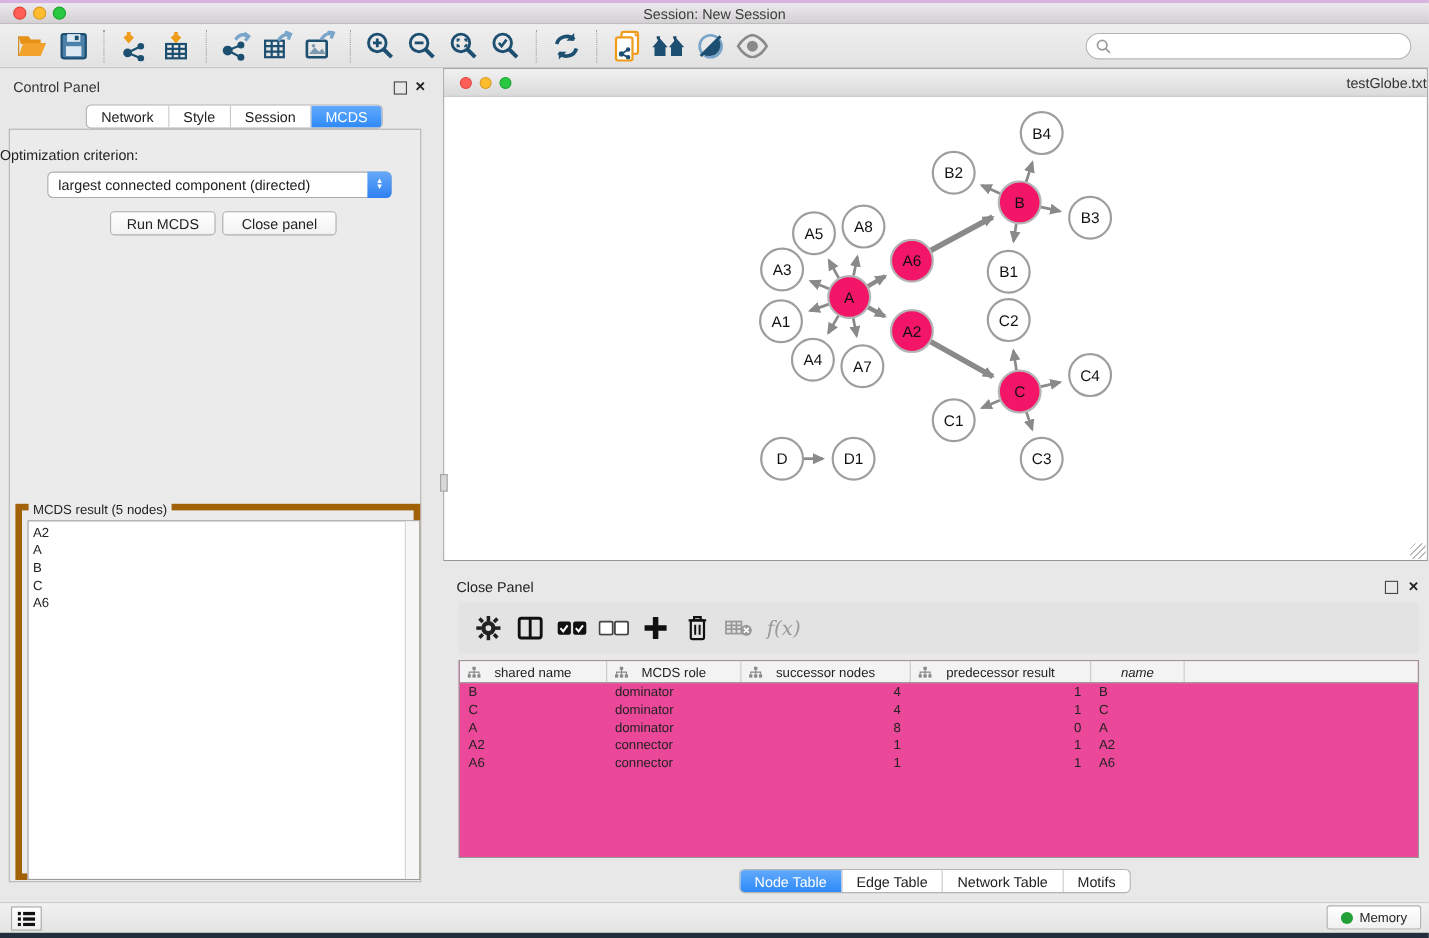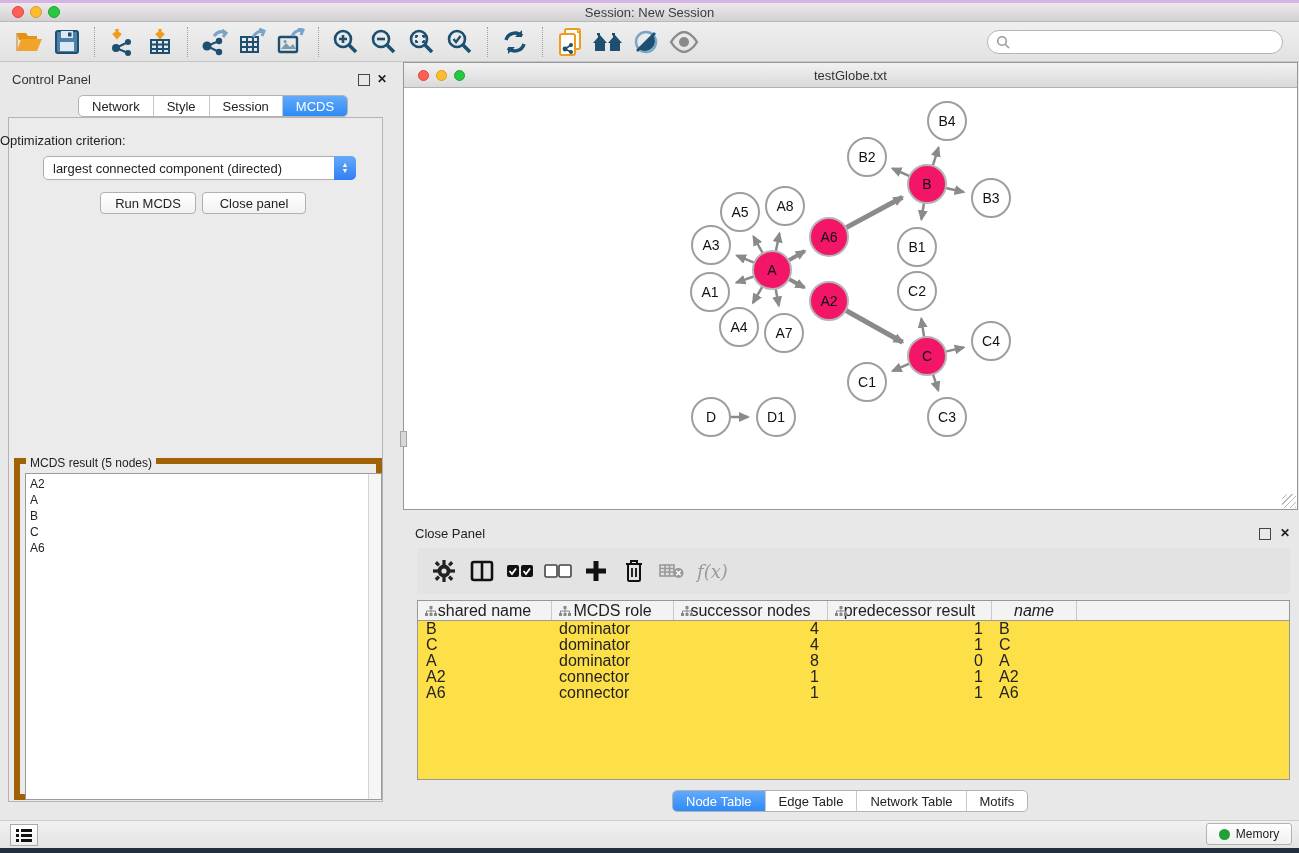--- a/index.html
+++ b/index.html
@@ -50,39 +50,39 @@
   .mcds-list{position:absolute;left:5px;top:9px;width:357px;height:327px;background:#fff;
     border:1px solid #9b9b9b;font-size:12px;padding:2px 0 0 4px}
   .mcds-list .sb{position:absolute;right:0;top:0;width:13px;height:100%;
     background:#f6f6f6;border-left:1px solid #d5d5d5}
   .mcds-item{line-height:16px}
 
   
   .netwin{left:403px;top:62px;width:895px;height:448px;background:#fff;border:1px solid #979797}
   .net-titlebar{left:0;top:0;width:100%;height:25px;
     background:linear-gradient(#f1f1f1,#dadada);border-bottom:1px solid #b2b2b2}
-  .net-titlebar .title{width:100%;text-align:center;font-size:13px;line-height:25px;color:#333}
+  .net-titlebar .title{width:100%;text-align:right;font-size:13px;line-height:25px;color:#333}
   .ntl{width:11px;height:11px;border-radius:50%;top:7px}
   .net-canvas{left:0;top:25px;width:893px;height:421px;background:#fff;overflow:hidden}
   .gnode{position:absolute;width:40px;height:40px;border-radius:50%;background:#fff;
     border:2.5px solid #9e9e9e;display:flex;align-items:center;justify-content:center;
     font-size:14px;color:#111}
   .gnode.hl{background:#f31568;border-color:#b5b5b5}
   .grip-left{left:-4px;top:368px;width:7px;height:16px;background:#d8d8d8;border:1px solid #a5a5a5}
   .resize-grip{right:1px;bottom:1px;width:14px;height:14px;
     background:repeating-linear-gradient(135deg,transparent 0 3px,#b9b9b9 3px 4px)}
 
   
   .tp-head{left:403px;top:520px;width:896px;height:26px}
   .tp-toolbar{left:417px;top:548px;width:873px;height:46px;background:#e3e3e3;border-radius:2px;
     display:flex;align-items:center;padding:0 8px}
   .tpbtn{width:38px;height:34px;display:flex;align-items:center;justify-content:center}
   .fx{font-family:"DejaVu Serif",serif;font-style:italic;font-size:18px;color:#9a9a9a;margin-left:6px}
-  .dtable{left:417px;top:600px;width:873px;height:180px;background:#fde047;border:1px solid #979797;
-    font-size:16px;overflow:hidden}
+  .dtable{left:417px;top:600px;width:873px;height:180px;background:#ec4899;border:1px solid #979797;
+    font-size:12px;overflow:hidden}
   .tr{display:flex;height:16px;line-height:16px}
   .tr.head{height:20px;line-height:20px;background:#f3f3f3;border-bottom:1px solid #9c9c9c}
   .td{padding:0 8px;white-space:nowrap;overflow:hidden}
   .tr.head .td{border-left:1px solid #c9c9c9;text-align:center;position:relative}
   .tr.head .td:first-child{border-left:none}
   .tr.head .hicon{position:absolute;left:7px;top:5px}
   .td.num{text-align:right}
   .tp-tabs{left:672px;top:790px}
   .tp-tabs .seg{line-height:21px}
 

